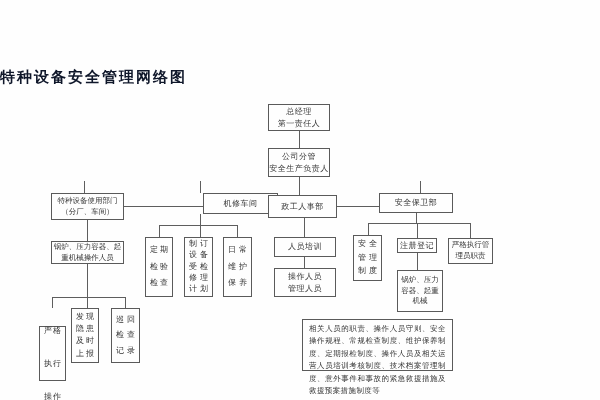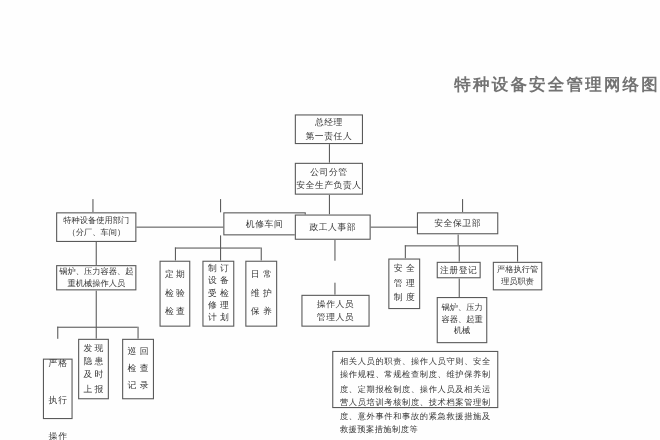--- a/index.html
+++ b/index.html
@@ -1,22 +1,22 @@
 <!DOCTYPE html>
 <html><head>
 <meta charset="utf-8">
 <style>
   html,body{margin:0;padding:0;background:#ffffff;}
   .stage{
     position:relative;width:600px;height:400px;background:#fefefe;overflow:hidden;
     font-family:"Liberation Serif","DejaVu Serif",serif;color:#353535;
   }
   .title{
-    position:absolute;top:68px;left:0;width:100%;text-align:right;
-    font-weight:bold;font-size:15px;letter-spacing:2px;color:#737373;
+    position:absolute;top:68px;left:0;width:100%;text-align:left;
+    font-weight:bold;font-size:15px;letter-spacing:2px;color:#0f172a;
   }
   .box{
     position:absolute;border:1px solid #5a5a5a;background:#fefefe;
     display:flex;flex-direction:column;justify-content:center;align-items:center;
     font-size:8px;line-height:1.45;text-align:center;box-sizing:border-box;z-index:2;
     letter-spacing:0.5px;
   }
   .box .ln{width:100%;}
   .vbox{
     position:absolute;border:1px solid #5a5a5a;background:#fefefe;
@@ -127,20 +127,23 @@
     <div class="vrow">受检</div>
     <div class="vrow">修理</div>
     <div class="vrow">计划</div>
   </div>
   <div class="vbox" style="left:223px;top:237px;width:29px;height:60px;">
     <div class="vrow">日常</div>
     <div class="vrow">维护</div>
     <div class="vrow">保养</div>
   </div>
 
+  <div class="box" style="left:274px;top:237px;width:62px;height:20px;">
+    <div class="ln">人员培训</div>
+  </div>
   <div class="box" style="left:274px;top:268px;width:62px;height:29px;">
     <div class="ln">操作人员</div>
     <div class="ln">管理人员</div>
   </div>
 
   <div class="vbox" style="left:353px;top:235px;width:29px;height:46px;">
     <div class="vrow">安全</div>
     <div class="vrow">管理</div>
     <div class="vrow">制度</div>
   </div>

